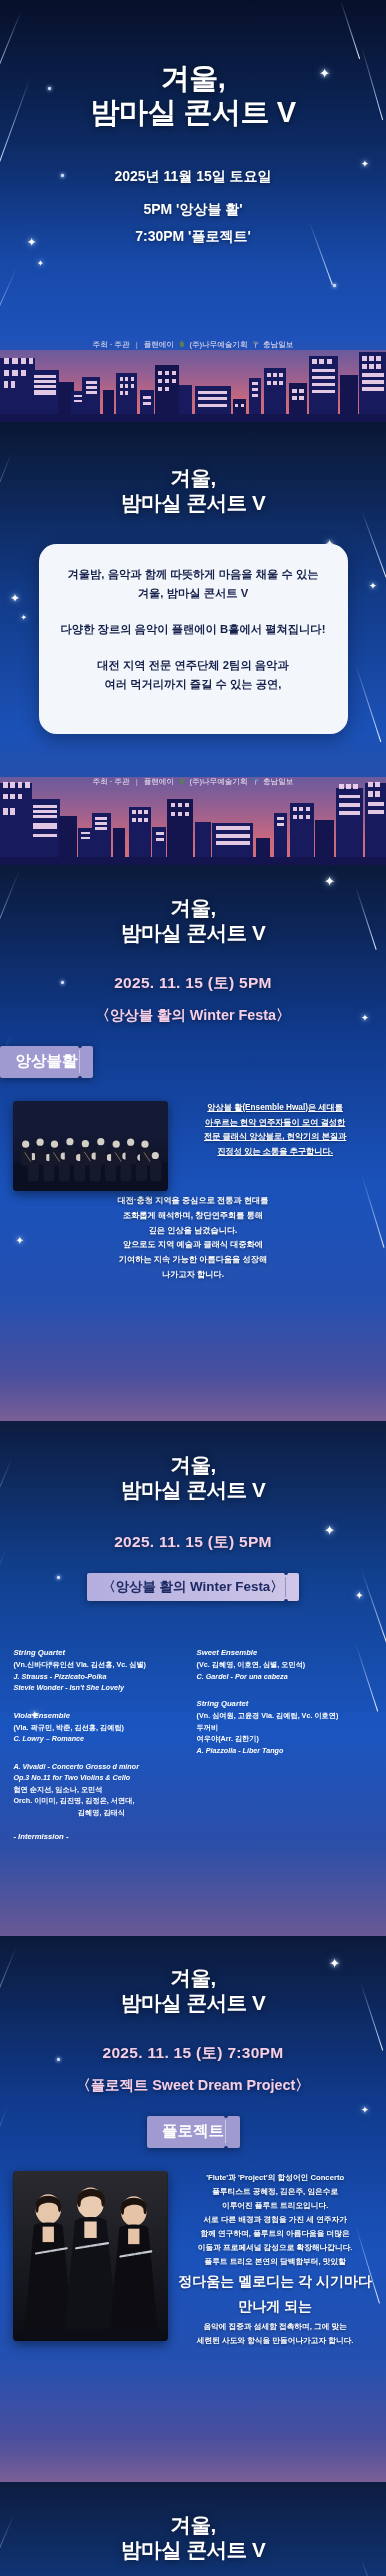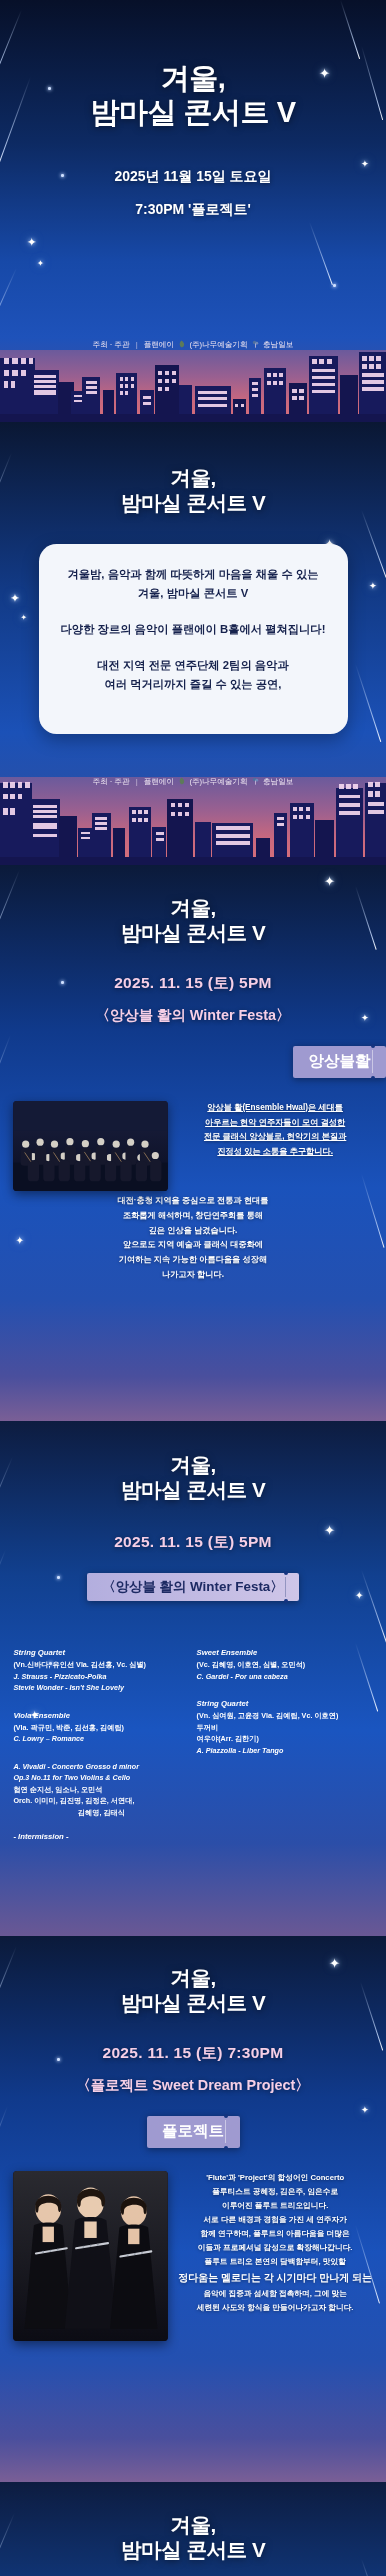--- a/index.html
+++ b/index.html
@@ -125,20 +125,21 @@
     </div>
 
     <div class="sec-inner">
       <div class="brand big" style="padding-top:61px;">
         <div class="l1">겨울,</div>
         <div class="l2">밤마실 콘서트 V</div>
       </div>
       <div class="when" style="margin-top:32px;">
         <div>2025년 11월 15일 토요일</div>
         <div style="height:7.2px"></div>
+        <div>5PM '앙상블 활'</div>
         <div>7:30PM '플로젝트'</div>
       </div>
     </div>
 
     <div class="credits" style="bottom:72px;">
       <span>주최 · 주관</span>
       <span class="sep">|</span>
       <span>플랜에이</span>
       <span class="leaf">
         <svg viewBox="0 0 14 16" width="7.2" height="8.2">
@@ -420,21 +421,21 @@
 
     <div class="sec-inner">
       <div class="brand" style="padding-top:31px;">
         <div class="l1">겨울,</div>
         <div class="l2">밤마실 콘서트 V</div>
       </div>
 
       <div class="pinkline d" style="margin-top:28px;">2025. 11. 15 (토) 5PM</div>
       <div class="pinkline t">〈앙상블 활의 Winter Festa〉</div>
 
-      <div style="text-align:right; margin-top:21.6px;">
+      <div style="text-align:left; margin-top:21.6px;">
         <span class="ticket">
           <span>앙상블활</span>
           <span class="vline"></span>
         </span>
       </div>
 
       <div style="display:flex; align-items:flex-start; gap:9.3px; padding:23px 13.4px 0;">
         <div class="photo orch">
           <svg viewBox="0 0 300 175" width="155" height="90">
             <defs>
@@ -659,21 +660,21 @@
           </svg>
         </div>
         <div style="flex:1;">
           <div class="para" style="font-size:7.7px">'Flute'과 'Project'의 합성어인 Concerto</div>
           <div class="para" style="font-size:7.7px">플루티스트 공혜정, 김은주, 임은수로</div>
           <div class="para" style="font-size:7.7px">이루어진 플루트 트리오입니다.</div>
           <div class="para" style="font-size:7.7px">서로 다른 배경과 경험을 가진 세 연주자가</div>
           <div class="para" style="font-size:7.7px">함께 연구하며, 플루트의 아름다움을 더많은</div>
           <div class="para" style="font-size:7.7px">이들과 프로페셔널 감성으로 확장해나갑니다.</div>
           <div class="para" style="font-size:7.7px">플루트 트리오 본연의 담백함부터, 맛있할</div>
-          <div class="para" style="font-size:10px">정다움는 멜로디는 각 시기마다 만나게 되는</div>
+          <div class="para" style="font-size:14px">정다움는 멜로디는 각 시기마다 만나게 되는</div>
           <div class="para" style="font-size:7.7px">음악에 집중과 섬세함 접촉하며, 그에 맞는</div>
           <div class="para" style="font-size:7.7px">세련된 사도와 항식을 만들어나가고자 합니다.</div>
         </div>
       </div>
     </div>
   </div>
 
   <div class="sec sky-d" style="height:484px">
     <div class="fx">
       <div class="meteor" style="left:14.4px;  top:31px;  height:106px; transform:rotate(23deg);"></div>

